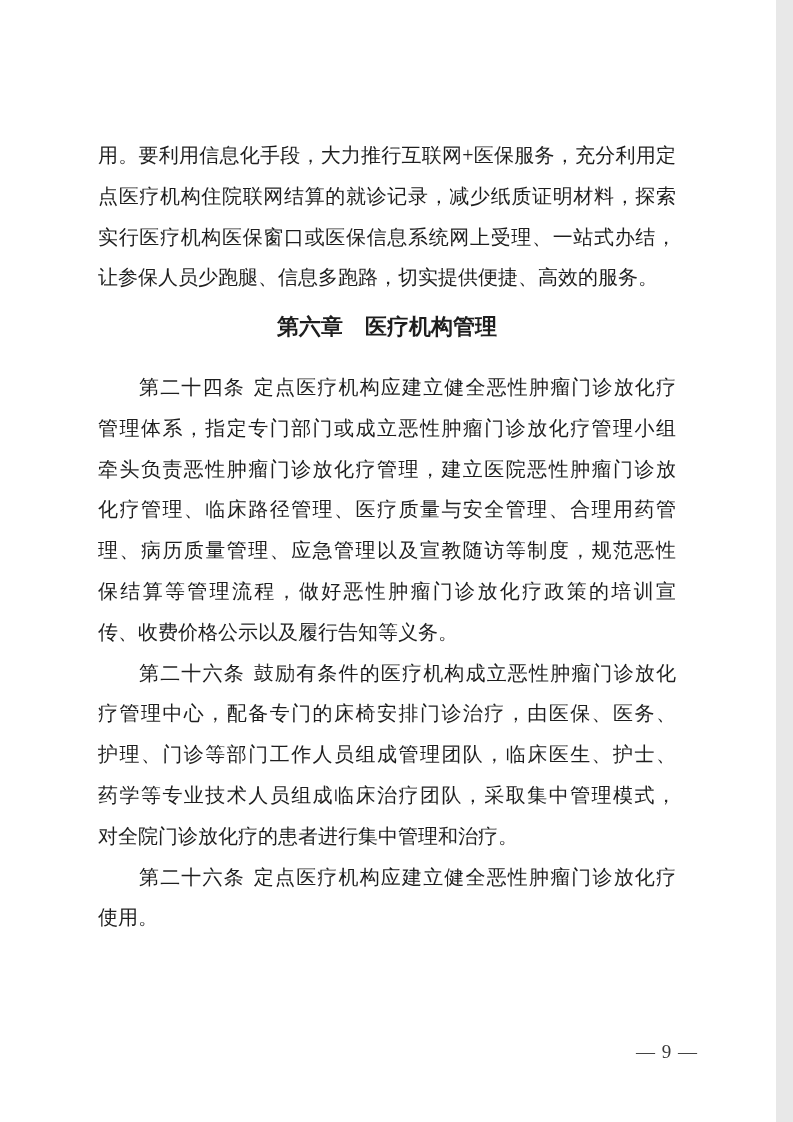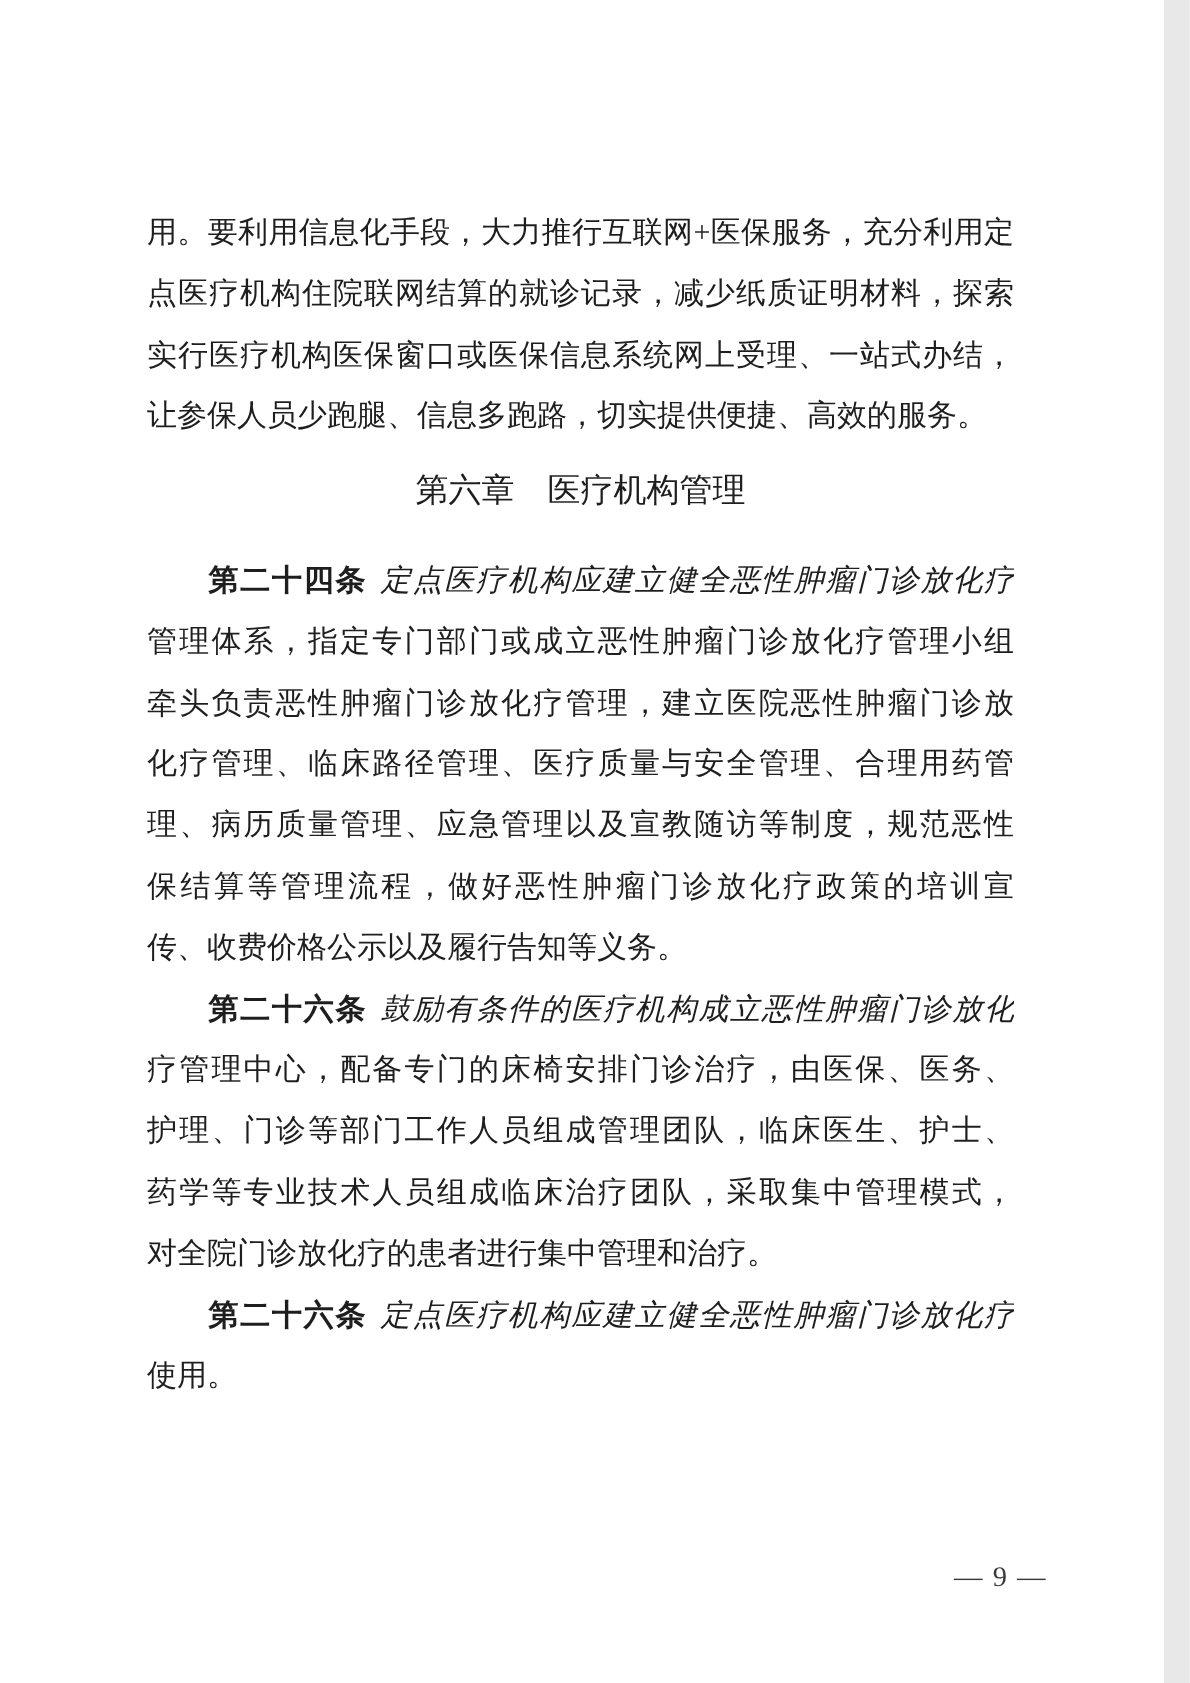--- a/index.html
+++ b/index.html
@@ -32,31 +32,30 @@
     white-space: pre-wrap;
   }
   .line.last {
     text-align: right;
     text-align-last: left;
   }
   .line.first-line {
     padding-left: 41px;
   }
   .term {
-    font-weight: bold;
+    font-weight: normal;
     margin-top: 32px;
   }
   .rest {
     margin-left: 9px;
-    font-style: italic;
   }
   .chapter-heading {
     margin: 9px 0 19px 0;
     font-size: 22px;
-    font-weight: normal;
+    font-weight: bold;
     line-height: 40.8px;
     height: 40.8px;
     text-align: center;
     text-align-last: center;
   }
   .page-number {
     position: absolute;
     left: 612px;
     top: 1040px;
     width: 110px;

